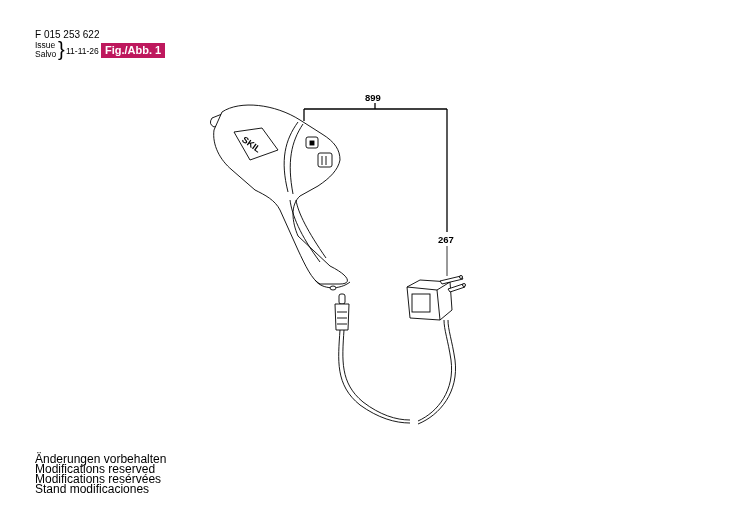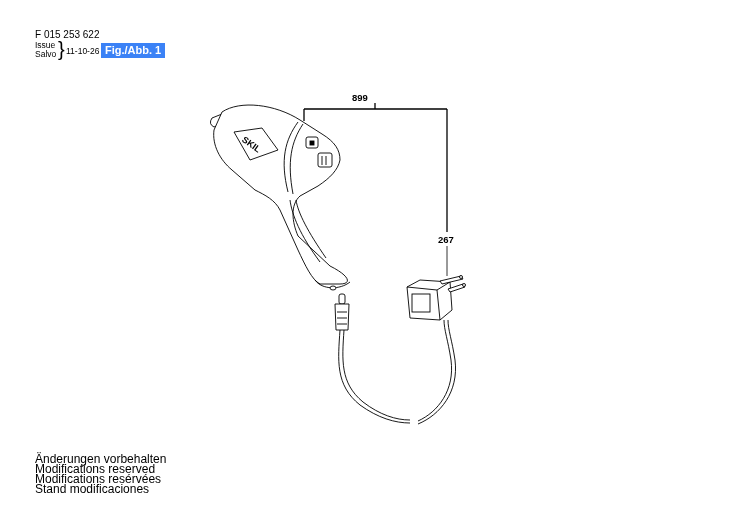--- a/index.html
+++ b/index.html
@@ -3,36 +3,36 @@
 <meta charset="utf-8">
 <style>
   html, body { margin:0; padding:0; background:#ffffff; }
   body { width:730px; height:516px; position:relative; overflow:hidden;
          font-family:"Liberation Sans", sans-serif; color:#000; }
   .abs { position:absolute; }
   .docno { left:35px; top:29px; font-size:10px; }
   .stand { left:35px; top:41px; font-size:8.5px; line-height:9px; }
   .brace { left:58px; top:39px; font-size:20px; line-height:20px; font-weight:300; }
   .date { left:66px; top:46px; font-size:8.5px; }
-  .figbox { left:101px; top:43px; background:#3b82f6; color:#fff; font-weight:bold;
+  .figbox { left:101px; top:43px; background:#be185d; color:#fff; font-weight:bold;
             font-size:11px; padding:1px 4px; height:13px; line-height:13px; }
   .notes { left:35px; top:454px; font-size:12px; line-height:10px; }
   .label { font-weight:bold; font-size:9.5px; }
   svg.drawing { position:absolute; left:0; top:0; }
 </style>
 </head>
 <body>
 
 <div class="abs docno">F 015 253 622</div>
 <div class="abs stand">
   <div>Issue</div>
   <div>Salvo</div>
 </div>
 <div class="abs brace">}</div>
-<div class="abs date">11-10-26</div>
+<div class="abs date">11-11-26</div>
 <div class="abs figbox">Fig./Abb. 1</div>
 
 <svg class="drawing" width="730" height="516" viewBox="0 0 730 516">
 
   <g stroke="#000" stroke-width="1.3" fill="none">
     <line x1="304" y1="109" x2="447" y2="109"></line>
     <line x1="375" y1="103" x2="375" y2="109"></line>
     <line x1="304" y1="109" x2="304" y2="121"></line>
     <line x1="447" y1="109" x2="447" y2="232"></line>
     <line x1="447" y1="246" x2="447" y2="276" stroke-width="0.8"></line>
@@ -84,21 +84,21 @@
     <path d="M407,287 L437,290 L450,282" fill="none"></path>
     <line x1="437" y1="290" x2="440" y2="320"></line>
     <rect x="412" y="294" width="18" height="18" fill="none"></rect>
     <path d="M440,281 L461,276 L463,279 L442,284 Z"></path>
     <path d="M448,289 L463,284 L465,287 L450,292 Z"></path>
     <circle cx="461" cy="277" r="1.5"></circle>
     <circle cx="464" cy="285" r="1.5"></circle>
   </g>
 </svg>
 
-<div class="abs label" style="left:352px;top:92px;">899</div>
+<div class="abs label" style="left:365px;top:92px;">899</div>
 <div class="abs label" style="left:438px;top:234px;">267</div>
 
 <div class="abs notes">
   <div>Änderungen vorbehalten</div>
   <div>Modifications reserved</div>
   <div>Modifications resérvées</div>
   <div>Stand modificaciones</div>
 </div>
 
 </body></html>

